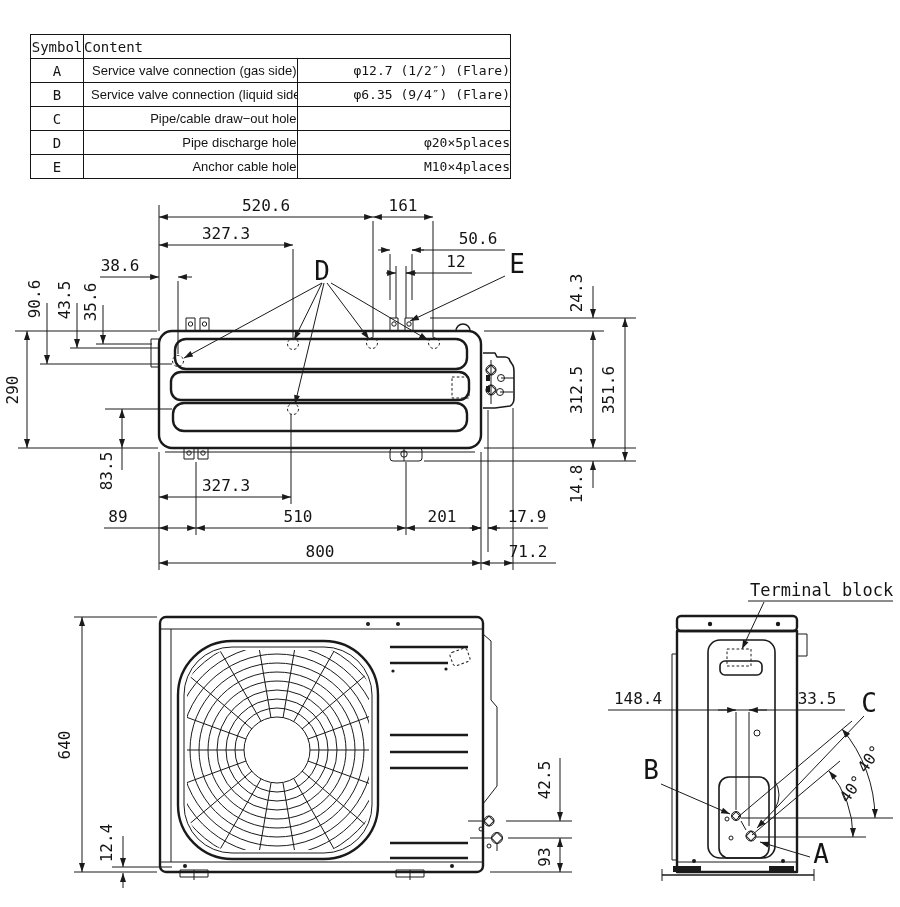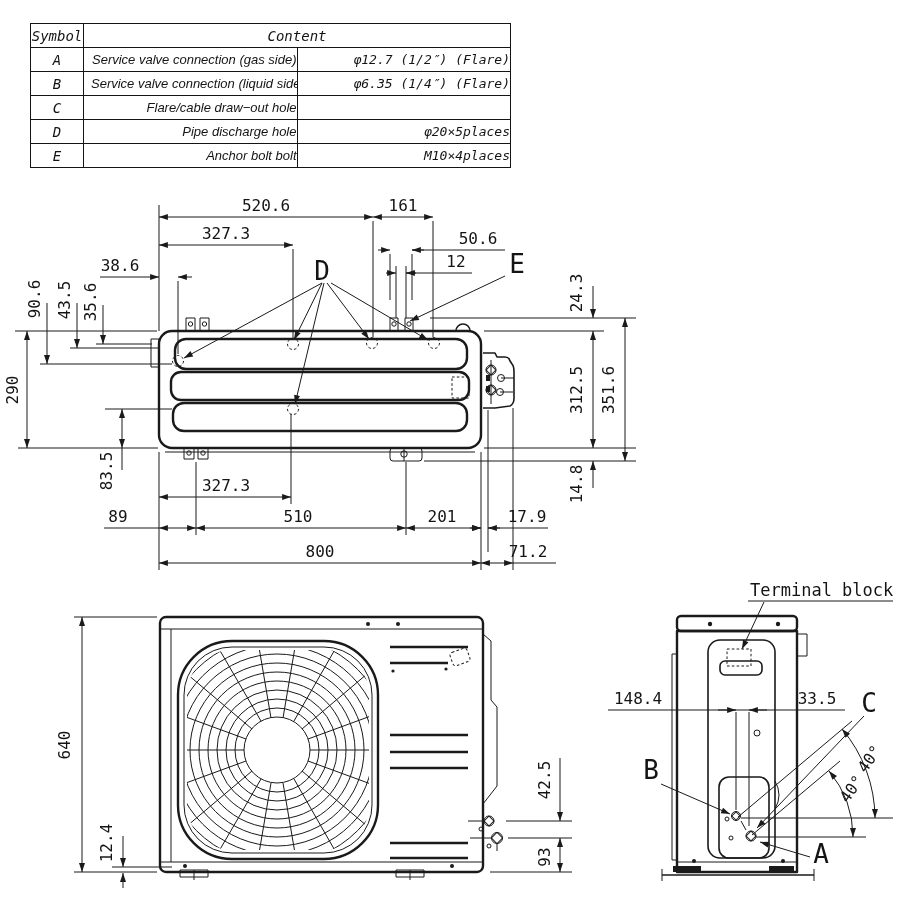--- a/index.html
+++ b/index.html
@@ -1,28 +1,28 @@
 <!DOCTYPE html>
 <html><head>
 <meta charset="utf-8">
 <style>
   html,body{margin:0;padding:0;background:#fff;}
   .sheet{position:relative;width:900px;height:907px;background:#ffffff;overflow:hidden;
          font-family:"Liberation Sans",sans-serif;}
   
-  table.spec{position:absolute;left:30px;top:23px;width:481px;border-collapse:collapse;
-             table-layout:fixed;font-style:italic;}
+  table.spec{position:absolute;left:30px;top:34px;width:481px;border-collapse:collapse;
+             table-layout:fixed;}
   table.spec td,table.spec th{border:1.7px solid #141414;padding:0;color:#141414;
              font-weight:normal;white-space:nowrap;overflow:hidden;height:23px;
              font-family:"DejaVu Sans Mono","Liberation Mono",monospace;}
   table.spec .c-sym{width:52px;text-align:center;font-size:14px;}
   table.spec .c-desc{width:248px;text-align:right;padding-left:7px;font-size:13px;
              font-family:"Liberation Sans",sans-serif;letter-spacing:0;}
   table.spec .c-val{width:181px;text-align:right;font-size:13px;}
-  table.spec th{text-align:center;font-size:14px;}
+  table.spec th{text-align:left;font-size:14px;}
   
   svg{position:absolute;left:0;top:0;}
   .s{stroke:#1a1a1a;stroke-width:1;fill:none;stroke-linecap:butt;stroke-linejoin:round;}
   .s15{stroke:#1a1a1a;stroke-width:1.6;fill:none;stroke-linejoin:round;}
   .s2{stroke:#1a1a1a;stroke-width:2.4;fill:none;stroke-linejoin:round;}
   .dash{stroke-dasharray:2.6,2.2;}
   .fill{fill:#1a1a1a;stroke:none;}
   svg text{font-family:"DejaVu Sans Mono","Liberation Mono",monospace;font-size:16px;
            fill:#141414;text-anchor:middle;}
   svg text.big{font-size:26px;}
@@ -40,35 +40,35 @@
       <th colspan="2">Content</th>
     </tr>
     <tr>
       <td class="c-sym">A</td>
       <td class="c-desc">Service valve connection (gas side)</td>
       <td class="c-val">φ12.7 (1/2″) (Flare)</td>
     </tr>
     <tr>
       <td class="c-sym">B</td>
       <td class="c-desc">Service valve connection (liquid side)</td>
-      <td class="c-val">φ6.35 (1/4″) (Flare)</td>
+      <td class="c-val">φ6.35 (9/4″) (Flare)</td>
     </tr>
     <tr>
       <td class="c-sym">C</td>
-      <td class="c-desc">Flare/cable draw−out hole</td>
+      <td class="c-desc">Pipe/cable draw−out hole</td>
       <td class="c-val"></td>
     </tr>
     <tr>
       <td class="c-sym">D</td>
       <td class="c-desc">Pipe discharge hole</td>
       <td class="c-val">φ20×5places</td>
     </tr>
     <tr>
       <td class="c-sym">E</td>
-      <td class="c-desc">Anchor bolt bolt</td>
+      <td class="c-desc">Anchor cable hole</td>
       <td class="c-val">M10×4places</td>
     </tr>
   </tbody>
     </table>
 
   <svg width="900" height="907" viewBox="0 0 900 907">
     <defs>
       <marker id="ar" viewBox="0 0 10 8" refX="9.3" refY="4" markerWidth="10" markerHeight="8" markerUnits="userSpaceOnUse" orient="auto-start-reverse">
         <path d="M0.4,1 L9.3,4 L0.4,7 z" fill="#1a1a1a"></path>
       </marker>

